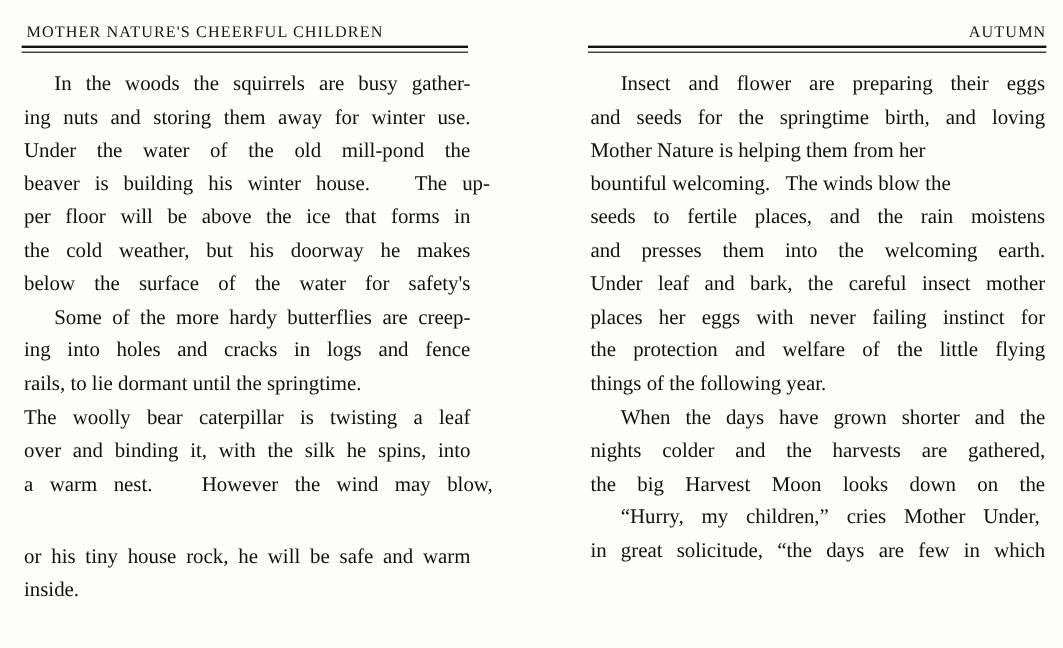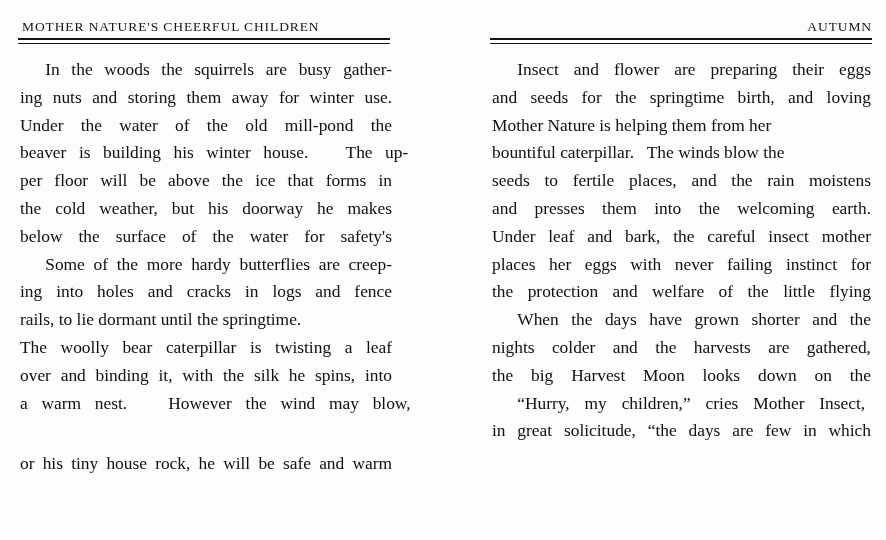--- a/index.html
+++ b/index.html
@@ -173,20 +173,21 @@
         </div>
         <div class="ln-j" style="display: block; white-space: nowrap;">
           <span style="display: inline; word-spacing: 5.41px;"><span>over</span><span style="white-space: pre;"> </span><span>and</span><span style="white-space: pre;"> </span><span>binding</span><span style="white-space: pre;"> </span><span>it,</span><span style="white-space: pre;"> </span><span>with</span><span style="white-space: pre;"> </span><span>the</span><span style="white-space: pre;"> </span><span>silk</span><span style="white-space: pre;"> </span><span>he</span><span style="white-space: pre;"> </span><span>spins,</span><span style="white-space: pre;"> </span><span>into</span></span><span></span>
         </div>
         <div class="ln-j" style="display: block; white-space: nowrap;">
           <span style="display: inline; word-spacing: 9.33px;"><span>a</span><span style="white-space: pre;"> </span><span>warm</span><span style="white-space: pre;"> </span><span>nest.</span><span style="white-space: pre;">   </span><span>However</span><span style="white-space: pre;"> </span><span>the</span><span style="white-space: pre;"> </span><span>wind</span><span style="white-space: pre;"> </span><span>may</span><span style="white-space: pre;"> </span><span>blow,</span></span><span></span>
         </div>
         <div class="ln-j" style="display: block; white-space: nowrap; margin-top: 33px;">
           <span style="display: inline; word-spacing: 3.81px;"><span>or</span><span style="white-space: pre;"> </span><span>his</span><span style="white-space: pre;"> </span><span>tiny</span><span style="white-space: pre;"> </span><span>house</span><span style="white-space: pre;"> </span><span>rock,</span><span style="white-space: pre;"> </span><span>he</span><span style="white-space: pre;"> </span><span>will</span><span style="white-space: pre;"> </span><span>be</span><span style="white-space: pre;"> </span><span>safe</span><span style="white-space: pre;"> </span><span>and</span><span style="white-space: pre;"> </span><span>warm</span></span><span></span>
         </div>
+        <div class="ln">inside.</div>
       </div>
 
     </div>
 
   </div>
 
   <div class="page page-right">
 
     <div class="runhead runhead-right">AUTUMN</div>
 
@@ -201,54 +202,55 @@
         <div class="ln-j ln-indent" style="display: block; white-space: nowrap;">
           <span style="display: inline; word-spacing: 10.65px;"><span>Insect</span><span style="white-space: pre;"> </span><span>and</span><span style="white-space: pre;"> </span><span>flower</span><span style="white-space: pre;"> </span><span>are</span><span style="white-space: pre;"> </span><span>preparing</span><span style="white-space: pre;"> </span><span>their</span><span style="white-space: pre;"> </span><span>eggs</span></span><span></span>
         </div>
         <div class="ln-j" style="display: block; white-space: nowrap;">
           <span style="display: inline; word-spacing: 9px;"><span>and</span><span style="white-space: pre;"> </span><span>seeds</span><span style="white-space: pre;"> </span><span>for</span><span style="white-space: pre;"> </span><span>the</span><span style="white-space: pre;"> </span><span>springtime</span><span style="white-space: pre;"> </span><span>birth,</span><span style="white-space: pre;"> </span><span>and</span><span style="white-space: pre;"> </span><span>loving</span></span><span></span>
         </div>
         <div class="ln-j" style="display: block; white-space: nowrap;">
           <span style="display: inline;"><span>Mother</span><span style="white-space: pre;"> </span><span>Nature</span><span style="white-space: pre;"> </span><span>is</span><span style="white-space: pre;"> </span><span>helping</span><span style="white-space: pre;"> </span><span>them</span><span style="white-space: pre;"> </span><span>from</span><span style="white-space: pre;"> </span><span>her</span></span><span></span>
         </div>
         <div class="ln-j" style="display: block; white-space: nowrap;">
-          <span style="display: inline;"><span>bountiful</span><span style="white-space: pre;"> </span><span>caterpillar.</span><span style="white-space: pre;">   </span><span>The</span><span style="white-space: pre;"> </span><span>winds</span><span style="white-space: pre;"> </span><span>blow</span><span style="white-space: pre;"> </span><span>the</span></span><span></span>
+          <span style="display: inline;"><span>bountiful</span><span style="white-space: pre;"> </span><span>welcoming.</span><span style="white-space: pre;">   </span><span>The</span><span style="white-space: pre;"> </span><span>winds</span><span style="white-space: pre;"> </span><span>blow</span><span style="white-space: pre;"> </span><span>the</span></span><span></span>
         </div>
         <div class="ln-j" style="display: block; white-space: nowrap;">
           <span style="display: inline; word-spacing: 10.38px;"><span>seeds</span><span style="white-space: pre;"> </span><span>to</span><span style="white-space: pre;"> </span><span>fertile</span><span style="white-space: pre;"> </span><span>places,</span><span style="white-space: pre;"> </span><span>and</span><span style="white-space: pre;"> </span><span>the</span><span style="white-space: pre;"> </span><span>rain</span><span style="white-space: pre;"> </span><span>moistens</span></span><span></span>
         </div>
         <div class="ln-j" style="display: block; white-space: nowrap;">
           <span style="display: inline; word-spacing: 13px;"><span>and</span><span style="white-space: pre;"> </span><span>presses</span><span style="white-space: pre;"> </span><span>them</span><span style="white-space: pre;"> </span><span>into</span><span style="white-space: pre;"> </span><span>the</span><span style="white-space: pre;"> </span><span>welcoming</span><span style="white-space: pre;"> </span><span>earth.</span></span><span></span>
         </div>
         <div class="ln-j" style="display: block; white-space: nowrap;">
           <span style="display: inline; word-spacing: 8.46px;"><span>Under</span><span style="white-space: pre;"> </span><span>leaf</span><span style="white-space: pre;"> </span><span>and</span><span style="white-space: pre;"> </span><span>bark,</span><span style="white-space: pre;"> </span><span>the</span><span style="white-space: pre;"> </span><span>careful</span><span style="white-space: pre;"> </span><span>insect</span><span style="white-space: pre;"> </span><span>mother</span></span><span></span>
         </div>
         <div class="ln-j" style="display: block; white-space: nowrap;">
           <span style="display: inline; word-spacing: 9.21px;"><span>places</span><span style="white-space: pre;"> </span><span>her</span><span style="white-space: pre;"> </span><span>eggs</span><span style="white-space: pre;"> </span><span>with</span><span style="white-space: pre;"> </span><span>never</span><span style="white-space: pre;"> </span><span>failing</span><span style="white-space: pre;"> </span><span>instinct</span><span style="white-space: pre;"> </span><span>for</span></span><span></span>
         </div>
         <div class="ln-j" style="display: block; white-space: nowrap;">
           <span style="display: inline; word-spacing: 10.04px;"><span>the</span><span style="white-space: pre;"> </span><span>protection</span><span style="white-space: pre;"> </span><span>and</span><span style="white-space: pre;"> </span><span>welfare</span><span style="white-space: pre;"> </span><span>of</span><span style="white-space: pre;"> </span><span>the</span><span style="white-space: pre;"> </span><span>little</span><span style="white-space: pre;"> </span><span>flying</span></span><span></span>
         </div>
+        <div class="ln">things of the following year.</div>
       </div>
 
       <div>
         <div class="ln-j ln-indent" style="display: block; white-space: nowrap;">
           <span style="display: inline; word-spacing: 8.09px;"><span>When</span><span style="white-space: pre;"> </span><span>the</span><span style="white-space: pre;"> </span><span>days</span><span style="white-space: pre;"> </span><span>have</span><span style="white-space: pre;"> </span><span>grown</span><span style="white-space: pre;"> </span><span>shorter</span><span style="white-space: pre;"> </span><span>and</span><span style="white-space: pre;"> </span><span>the</span></span><span></span>
         </div>
         <div class="ln-j" style="display: block; white-space: nowrap;">
           <span style="display: inline; word-spacing: 13.01px;"><span>nights</span><span style="white-space: pre;"> </span><span>colder</span><span style="white-space: pre;"> </span><span>and</span><span style="white-space: pre;"> </span><span>the</span><span style="white-space: pre;"> </span><span>harvests</span><span style="white-space: pre;"> </span><span>are</span><span style="white-space: pre;"> </span><span>gathered,</span></span><span></span>
         </div>
         <div class="ln-j" style="display: block; white-space: nowrap;">
           <span style="display: inline; word-spacing: 13.48px;"><span>the</span><span style="white-space: pre;"> </span><span>big</span><span style="white-space: pre;"> </span><span>Harvest</span><span style="white-space: pre;"> </span><span>Moon</span><span style="white-space: pre;"> </span><span>looks</span><span style="white-space: pre;"> </span><span>down</span><span style="white-space: pre;"> </span><span>on</span><span style="white-space: pre;"> </span><span>the</span></span><span></span>
         </div>
       </div>
 
       <div>
         <div class="ln-j ln-indent" style="display: block; white-space: nowrap;">
-          <span style="display: inline; word-spacing: 10.5px;"><span>“Hurry,</span><span style="white-space: pre;"> </span><span>my</span><span style="white-space: pre;"> </span><span>children,”</span><span style="white-space: pre;"> </span><span>cries</span><span style="white-space: pre;"> </span><span>Mother</span><span style="white-space: pre;"> </span><span>Insect,</span></span><span></span>
+          <span style="display: inline; word-spacing: 10.5px;"><span>“Hurry,</span><span style="white-space: pre;"> </span><span>my</span><span style="white-space: pre;"> </span><span>children,”</span><span style="white-space: pre;"> </span><span>cries</span><span style="white-space: pre;"> </span><span>Mother</span><span style="white-space: pre;"> </span><span>Under,</span></span><span></span>
         </div>
         <div class="ln-j" style="display: block; white-space: nowrap;">
           <span style="display: inline; word-spacing: 7.46px;"><span>in</span><span style="white-space: pre;"> </span><span>great</span><span style="white-space: pre;"> </span><span>solicitude,</span><span style="white-space: pre;"> </span><span>“the</span><span style="white-space: pre;"> </span><span>days</span><span style="white-space: pre;"> </span><span>are</span><span style="white-space: pre;"> </span><span>few</span><span style="white-space: pre;"> </span><span>in</span><span style="white-space: pre;"> </span><span>which</span></span><span></span>
         </div>
       </div>
 
     </div>
 
   </div>
 

